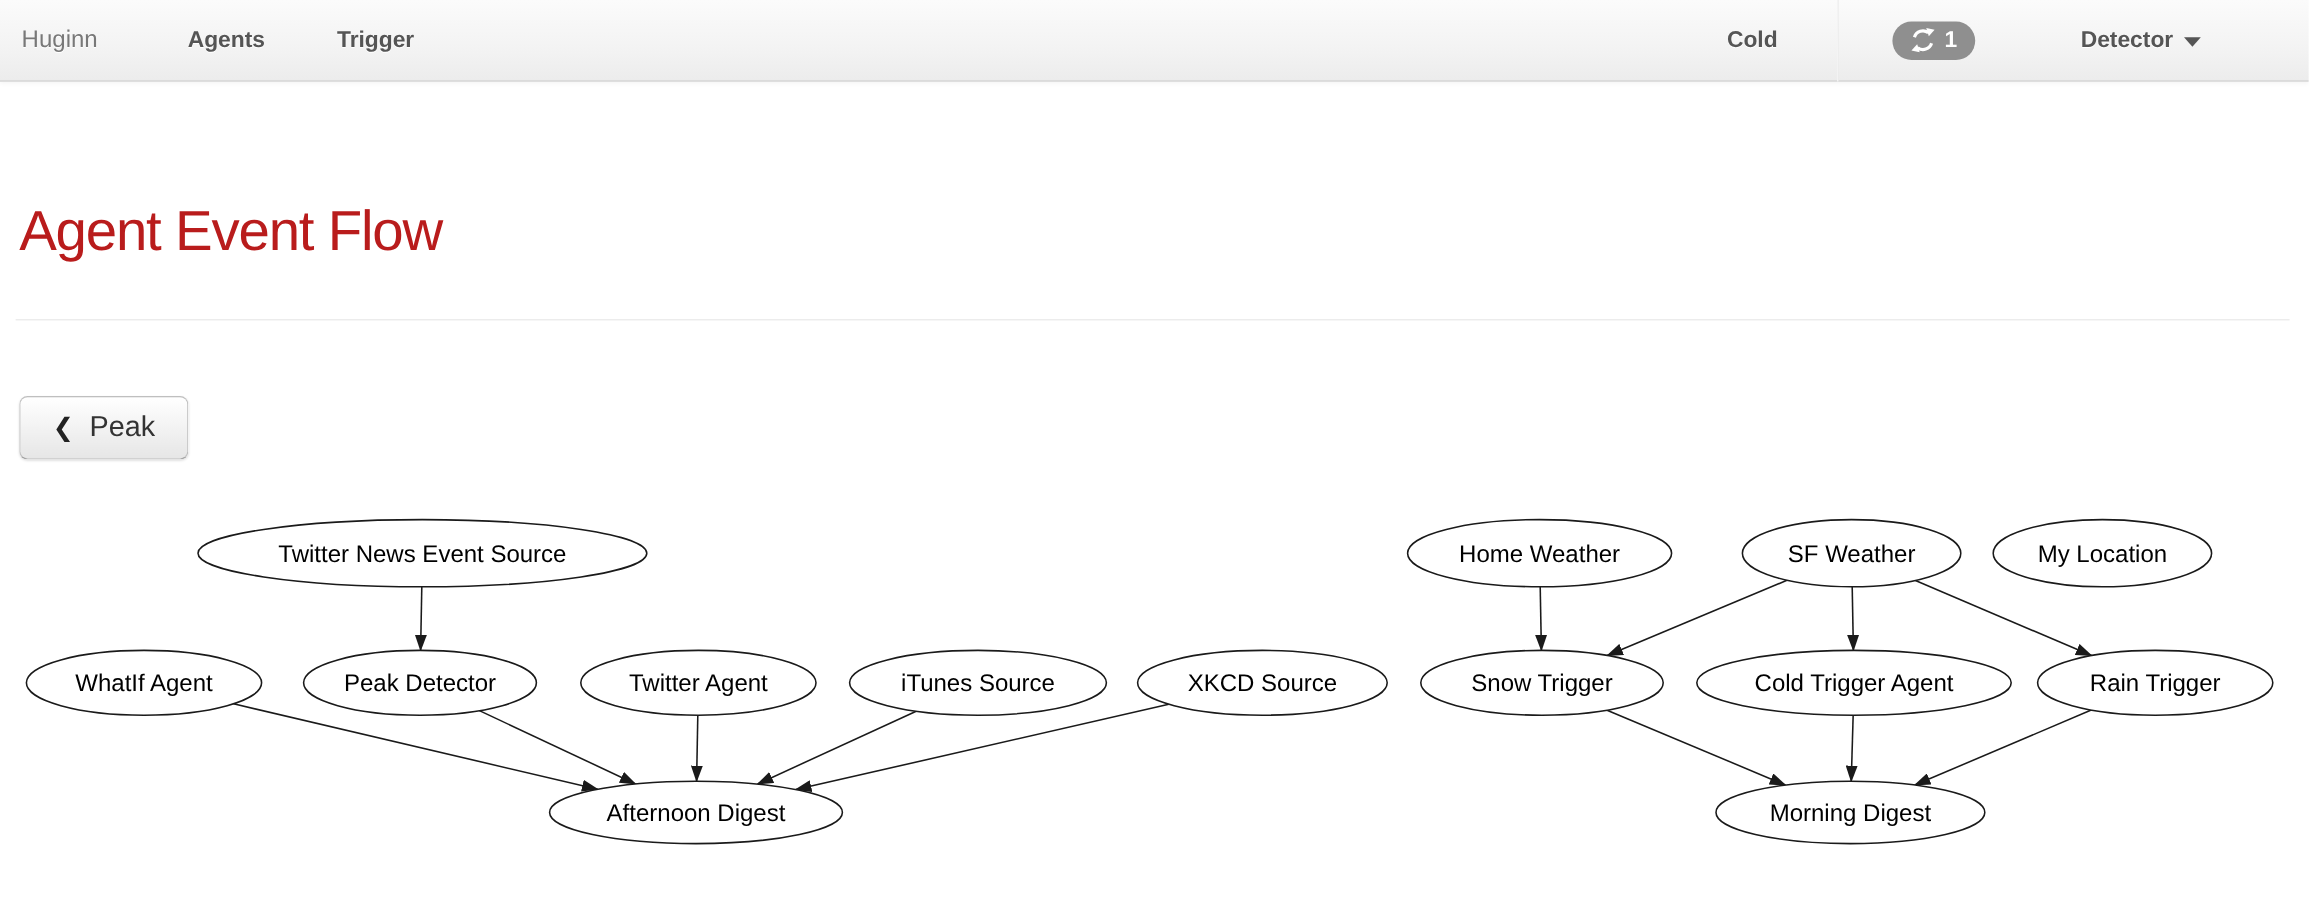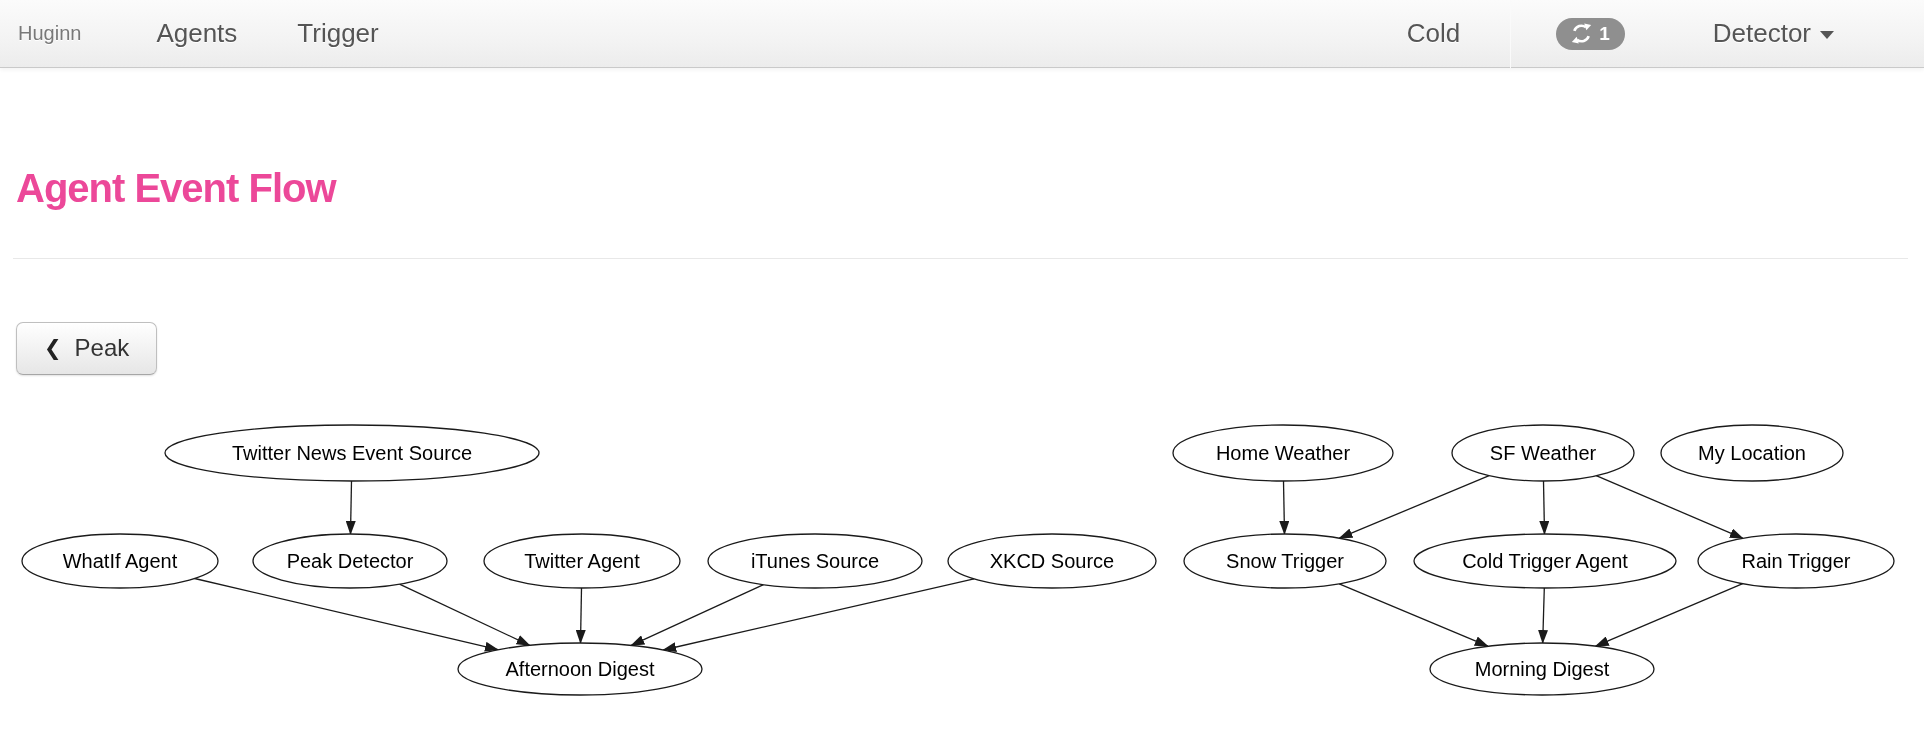--- a/index.html
+++ b/index.html
@@ -24,27 +24,28 @@
   }
   .brand {
     margin-left: 18px;
     font-size: 20px;
     color: #787878;
     text-decoration: none;
     text-shadow: 0 1px 0 #ffffff;
     cursor: pointer;
   }
   .nav-link {
-    font-size: 26px;
+    font-size: 19px;
     color: #555555;
     text-decoration: none;
     padding: 0 30px;
     text-shadow: 0 1px 0 #ffffff;
     cursor: pointer;
     white-space: nowrap;
+    font-weight: bold;
   }
   .nav-link.first { margin-left: 45px; }
   .spacer { flex: 1; }
   .admin-link { padding: 0 50px; }
   .nav-divider {
     width: 1px; height: 68px;
     background: #d2d2d2;
     border-right: 1px solid #fafafa;
   }
   .jobs-badge {
@@ -74,24 +75,24 @@
     border-left: 7px solid transparent;
     border-right: 7px solid transparent;
     border-top: 8px solid #555555;
     display: inline-block;
     margin-top: 3px;
   }
 
   
   .page-title {
     margin: 97px 0 0 16px;
-    font-size: 40px;
+    font-size: 47px;
     line-height: 1.17;
-    font-weight: bold;
-    color: #ec4899;
+    font-weight: normal;
+    color: #b91c1c;
     letter-spacing: -1px;
   }
   .rule {
     border: none;
     border-top: 1px solid #e8e8e8;
     margin: 46px 16px 0 13px;
   }
   .btn-back {
     margin: 63px 0 0 16px;
     display: inline-flex;

